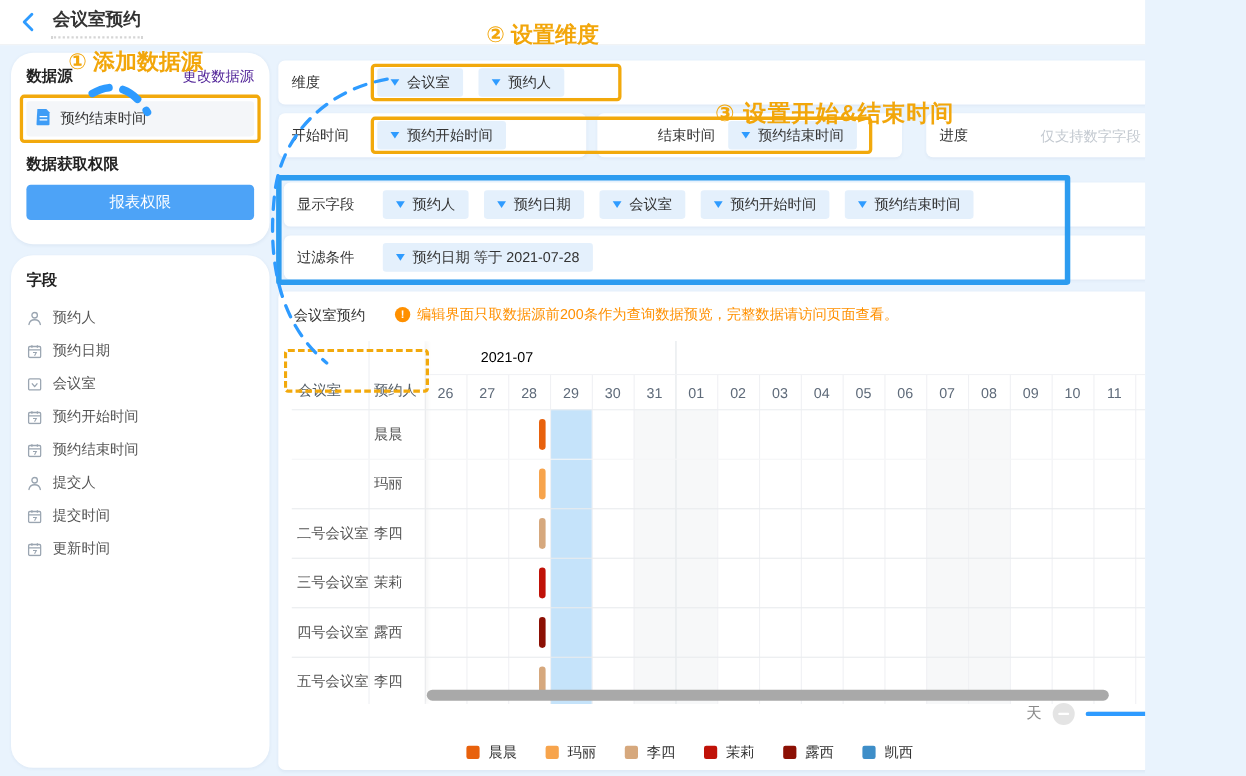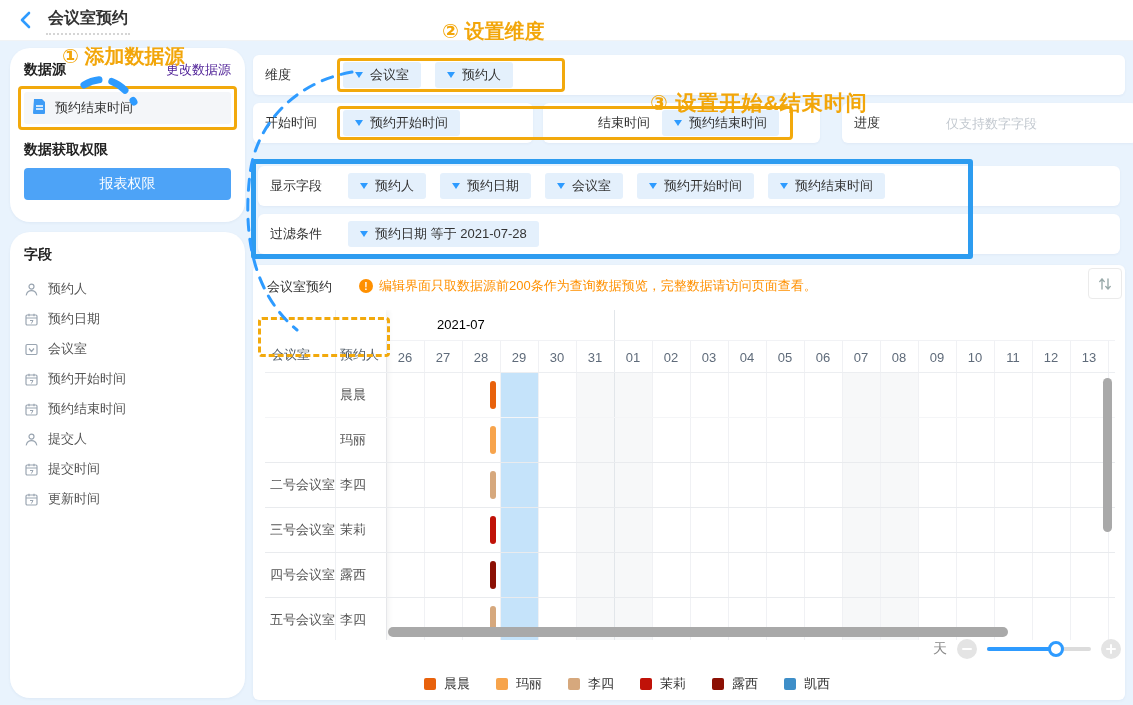--- a/index.html
+++ b/index.html
@@ -1,17 +1,17 @@
 <!DOCTYPE html>
 <html><head>
 <meta charset="utf-8">
 <style>
   html,body{margin:0;padding:0;}
   body{font-family:"Liberation Sans","DejaVu Sans",sans-serif;background:#e9f3fd;}
-  .page{position:relative;width:1133px;height:705px;background:#e9f3fd;overflow:hidden;}
+  .page{position:relative;width:1041px;height:705px;background:#e9f3fd;overflow:hidden;}
 
   
   .topbar{position:absolute;left:0;top:0;width:1133px;height:40px;background:#fff;border-bottom:1px solid #f1f3f5;display:flex;align-items:center;z-index:2;}
   .back{margin-left:16px;width:18px;height:18px;display:flex;align-items:center;justify-content:center;cursor:pointer;}
   .page-title{margin-left:12px;font-size:16px;font-weight:700;color:#333;border-bottom:2px dotted #d5d5d5;padding:2px 2px 4px;}
 
   
   .card{position:absolute;background:#fff;border-radius:20px;box-shadow:0 1px 3px rgba(31,68,115,.06);box-sizing:border-box;}
 
   

